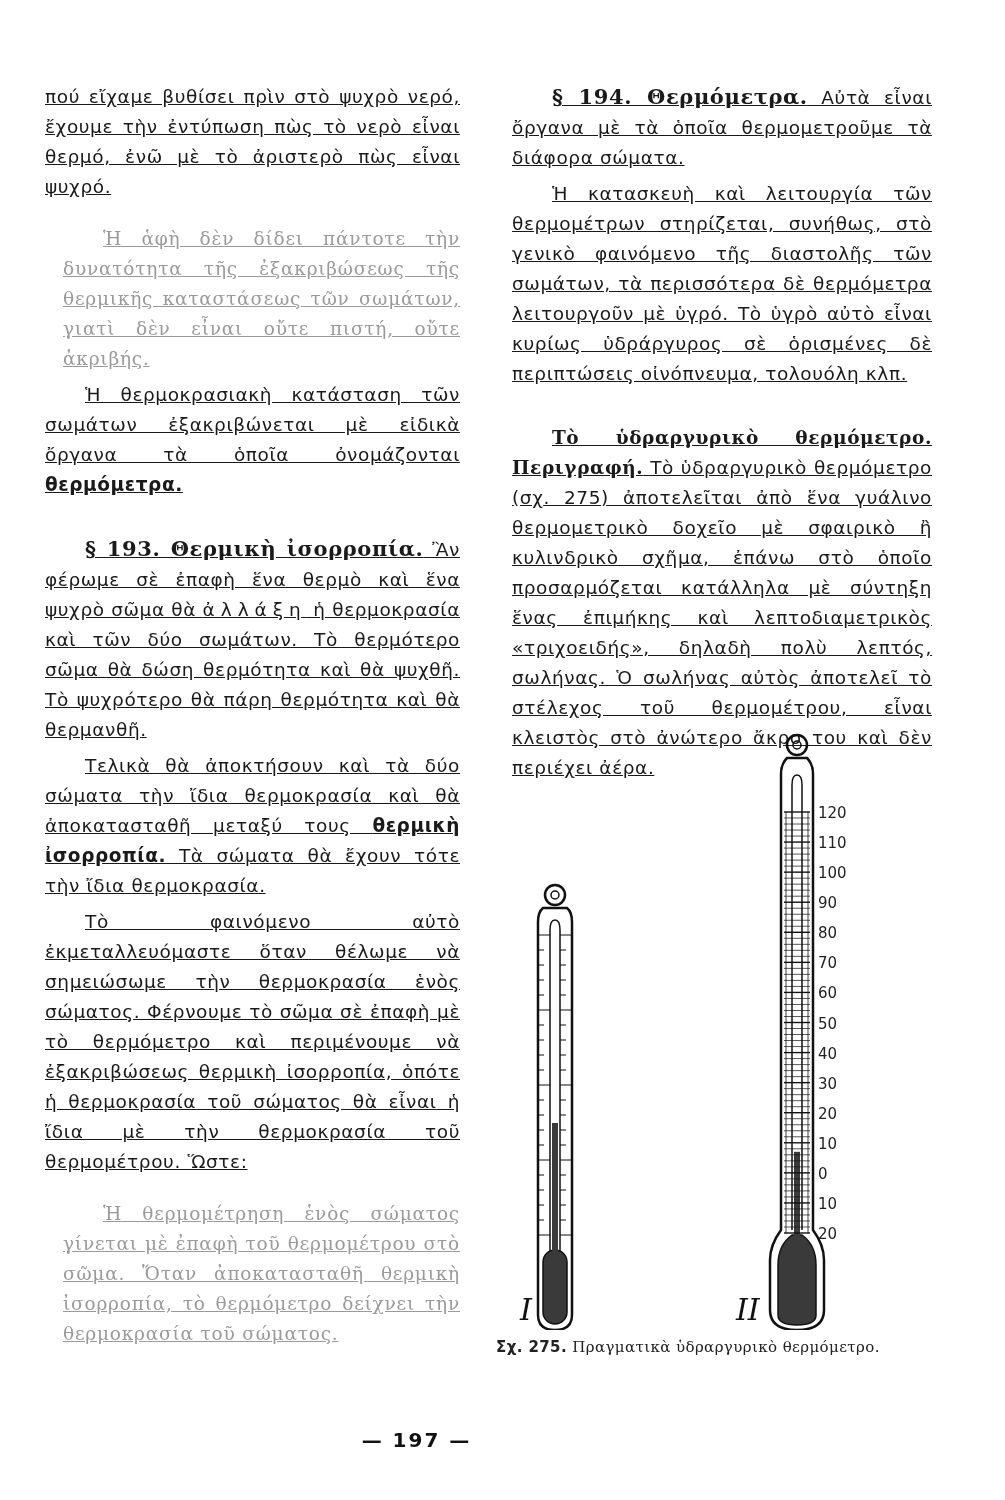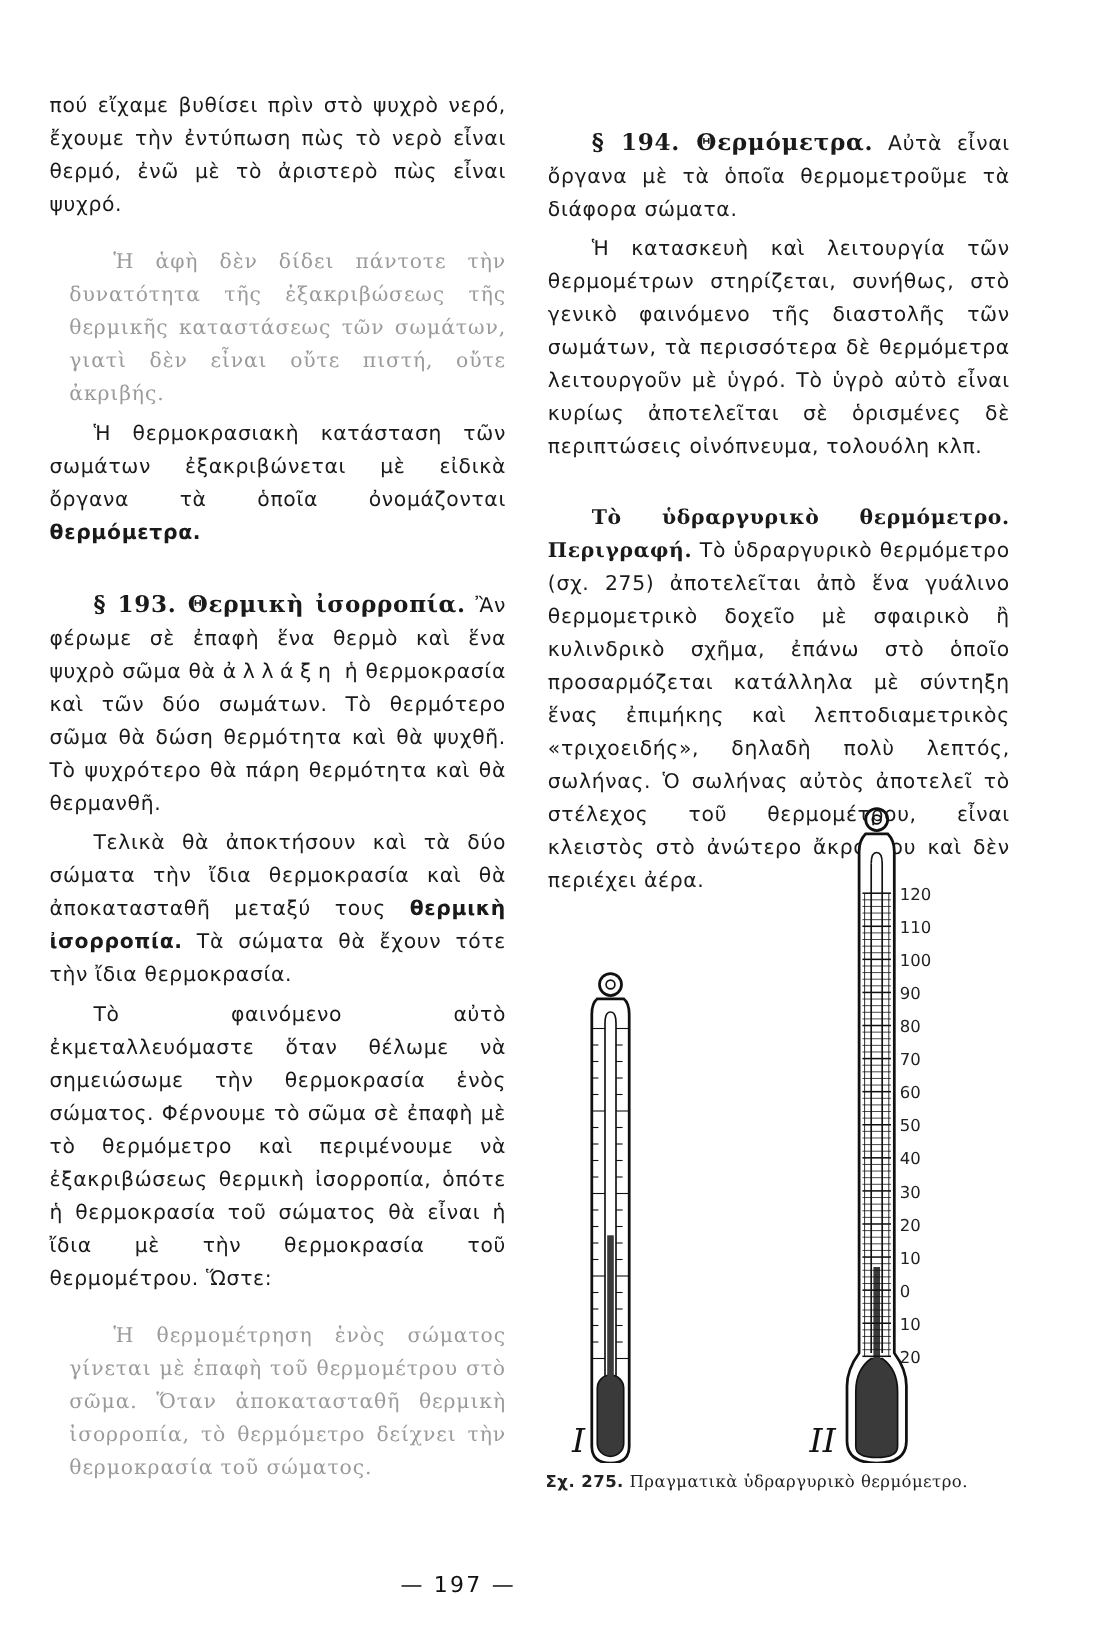--- a/index.html
+++ b/index.html
@@ -1,58 +1,58 @@
 <!DOCTYPE html>
 <html><head>
 <meta charset="utf-8">
 <style>
   html, body { margin: 0; padding: 0; background: #ffffff; }
   body { width: 1005px; height: 1500px; position: relative; overflow: hidden;
          font-family: "DejaVu Sans", sans-serif; color: #1a1a1a; }
   .col { position: absolute; top: 82px; font-size: 18.5px; line-height: 30px;
          text-align: justify; letter-spacing: 0.6px; }
   .col-left { left: 45px; width: 415px; }
-  .col-right { left: 498px; width: 420px; margin-top: 32px; }
-  p { margin: 0; }
+  .col-right { left: 512px; width: 420px; }
+  p { margin: 0; text-decoration: underline; }
   .indent { text-indent: 40px; }
   .gap-s { margin-top: 6px; }
   .gap-m { margin-top: 22px; margin-left: 18px; }
   .gap-l { margin-top: 34px; }
   .rule-box { color: #9a9a9a; font-family: "DejaVu Serif", serif; letter-spacing: 0.8px; }
   .heading { font-family: "DejaVu Serif", serif; font-weight: bold; font-size: 21px; }
   .bold { font-weight: bold; }
   .serif-bold { font-family: "DejaVu Serif", serif; font-weight: bold; }
   .spaced { letter-spacing: 6px; }
   .figure { position: absolute; left: 500px; top: 730px; width: 420px; height: 600px; }
   .figure svg { position: absolute; left: 0; top: 0; }
   .caption { position: absolute; left: 496px; top: 1337px; width: 420px; font-size: 15px;
              line-height: 21px; font-family: "DejaVu Serif", serif; letter-spacing: 0.4px; color: #222; }
   .caption .fig-no { font-family: "DejaVu Sans", sans-serif; font-weight: bold; }
   .caption .line2 { padding-left: 6px; }
   .page-number { position: absolute; left: 0; width: 833px; top: 1428px; text-align: center;
-                 font-weight: normal; font-size: 20px; letter-spacing: 2px; color: #111; }
+                 font-weight: bold; font-size: 20px; letter-spacing: 2px; color: #111; }
   .label-roman { font-family: "DejaVu Serif", serif; font-style: italic; font-size: 30px; fill: #111; }
   .scale-num { font-family: "DejaVu Sans", sans-serif; font-size: 15px; fill: #222; }
 </style>
 </head>
 <body>
 
 <div class="col col-left">
   <p>πού εἴχαμε βυθίσει πρὶν στὸ ψυχρὸ νερό, ἔχουμε τὴν ἐντύπωση πὼς τὸ νερὸ εἶναι θερμό, ἐνῶ μὲ τὸ ἀριστερὸ πὼς εἶναι ψυχρό.</p>
   <p class="indent gap-m rule-box">Ἡ ἁφὴ δὲν δίδει πάντοτε τὴν δυνατότητα τῆς ἐξακριβώσεως τῆς θερμικῆς καταστάσεως τῶν σωμάτων, γιατὶ δὲν εἶναι οὔτε πιστή, οὔτε ἀκριβής.</p>
   <p class="indent gap-s"><span>Ἡ θερμοκρασιακὴ κατάσταση τῶν σωμάτων ἐξακριβώνεται μὲ εἰδικὰ ὄργανα τὰ ὁποῖα ὀνομάζονται </span><span class="bold">θερμόμετρα.</span></p>
   <p class="indent gap-l"><span class="heading">§ 193. Θερμικὴ ἰσορροπία.</span><span> Ἂν φέρωμε σὲ ἐπαφὴ ἕνα θερμὸ καὶ ἕνα ψυχρὸ σῶμα θὰ </span><span class="spaced">ἀλλάξη</span><span> ἡ θερμοκρασία καὶ τῶν δύο σωμάτων. Τὸ θερμότερο σῶμα θὰ δώση θερμότητα καὶ θὰ ψυχθῆ. Τὸ ψυχρότερο θὰ πάρη θερμότητα καὶ θὰ θερμανθῆ.</span></p>
   <p class="indent gap-s"><span>Τελικὰ θὰ ἀποκτήσουν καὶ τὰ δύο σώματα τὴν ἴδια θερμοκρασία καὶ θὰ ἀποκατασταθῆ μεταξύ τους </span><span class="bold">θερμικὴ ἰσορροπία.</span><span> Τὰ σώματα θὰ ἔχουν τότε τὴν ἴδια θερμοκρασία.</span></p>
   <p class="indent gap-s">Τὸ φαινόμενο αὐτὸ ἐκμεταλλευόμαστε ὅταν θέλωμε νὰ σημειώσωμε τὴν θερμοκρασία ἑνὸς σώματος. Φέρνουμε τὸ σῶμα σὲ ἐπαφὴ μὲ τὸ θερμόμετρο καὶ περιμένουμε νὰ ἐξακριβώσεως θερμικὴ ἰσορροπία, ὁπότε ἡ θερμοκρασία τοῦ σώματος θὰ εἶναι ἡ ἴδια μὲ τὴν θερμοκρασία τοῦ θερμομέτρου. Ὥστε:</p>
   <p class="indent gap-m rule-box">Ἡ θερμομέτρηση ἑνὸς σώματος γίνεται μὲ ἐπαφὴ τοῦ θερμομέτρου στὸ σῶμα. Ὅταν ἀποκατασταθῆ θερμικὴ ἰσορροπία, τὸ θερμόμετρο δείχνει τὴν θερμοκρασία τοῦ σώματος.</p>
 </div>
 
 <div class="col col-right">
   <p class="indent"><span class="heading">§ 194. Θερμόμετρα.</span><span> Αὐτὰ εἶναι ὄργανα μὲ τὰ ὁποῖα θερμομετροῦμε τὰ διάφορα σώματα.</span></p>
-  <p class="indent gap-s">Ἡ κατασκευὴ καὶ λειτουργία τῶν θερμομέτρων στηρίζεται, συνήθως, στὸ γενικὸ φαινόμενο τῆς διαστολῆς τῶν σωμάτων, τὰ περισσότερα δὲ θερμόμετρα λειτουργοῦν μὲ ὑγρό. Τὸ ὑγρὸ αὐτὸ εἶναι κυρίως ἀποτελεῖται σὲ ὁρισμένες δὲ περιπτώσεις οἰνόπνευμα, τολουόλη κλπ.</p>
+  <p class="indent gap-s">Ἡ κατασκευὴ καὶ λειτουργία τῶν θερμομέτρων στηρίζεται, συνήθως, στὸ γενικὸ φαινόμενο τῆς διαστολῆς τῶν σωμάτων, τὰ περισσότερα δὲ θερμόμετρα λειτουργοῦν μὲ ὑγρό. Τὸ ὑγρὸ αὐτὸ εἶναι κυρίως ὑδράργυρος σὲ ὁρισμένες δὲ περιπτώσεις οἰνόπνευμα, τολουόλη κλπ.</p>
   <p class="indent gap-l"><span class="serif-bold">Τὸ ὑδραργυρικὸ θερμόμετρο. Περιγραφή.</span><span> Τὸ ὑδραργυρικὸ θερμόμετρο (σχ. 275) ἀποτελεῖται ἀπὸ ἕνα γυάλινο θερμομετρικὸ δοχεῖο μὲ σφαιρικὸ ἢ κυλινδρικὸ σχῆμα, ἐπάνω στὸ ὁποῖο προσαρμόζεται κατάλληλα μὲ σύντηξη ἕνας ἐπιμήκης καὶ λεπτοδιαμετρικὸς «τριχοειδής», δηλαδὴ πολὺ λεπτός, σωλήνας. Ὁ σωλήνας αὐτὸς ἀποτελεῖ τὸ στέλεχος τοῦ θερμομέτρου, εἶναι κλειστὸς στὸ ἀνώτερο ἄκρο του καὶ δὲν περιέχει ἀέρα.</span></p>
 </div>
 
 <div class="figure">
   <svg id="fig-svg" width="420" height="600" viewBox="0 0 420 600">
 
     <g id="thermo-I" stroke="#111" fill="none">
       <circle cx="55" cy="165" r="10" stroke-width="2.5"></circle>
       <circle cx="55" cy="165" r="4" stroke-width="1.5"></circle>
       <path d="M43,178 Q38,182 38,192 L38,585 Q38,600 55,600 Q72,600 72,585 L72,192 Q72,182 67,178 Z" stroke-width="2.5" fill="#fff"></path>

